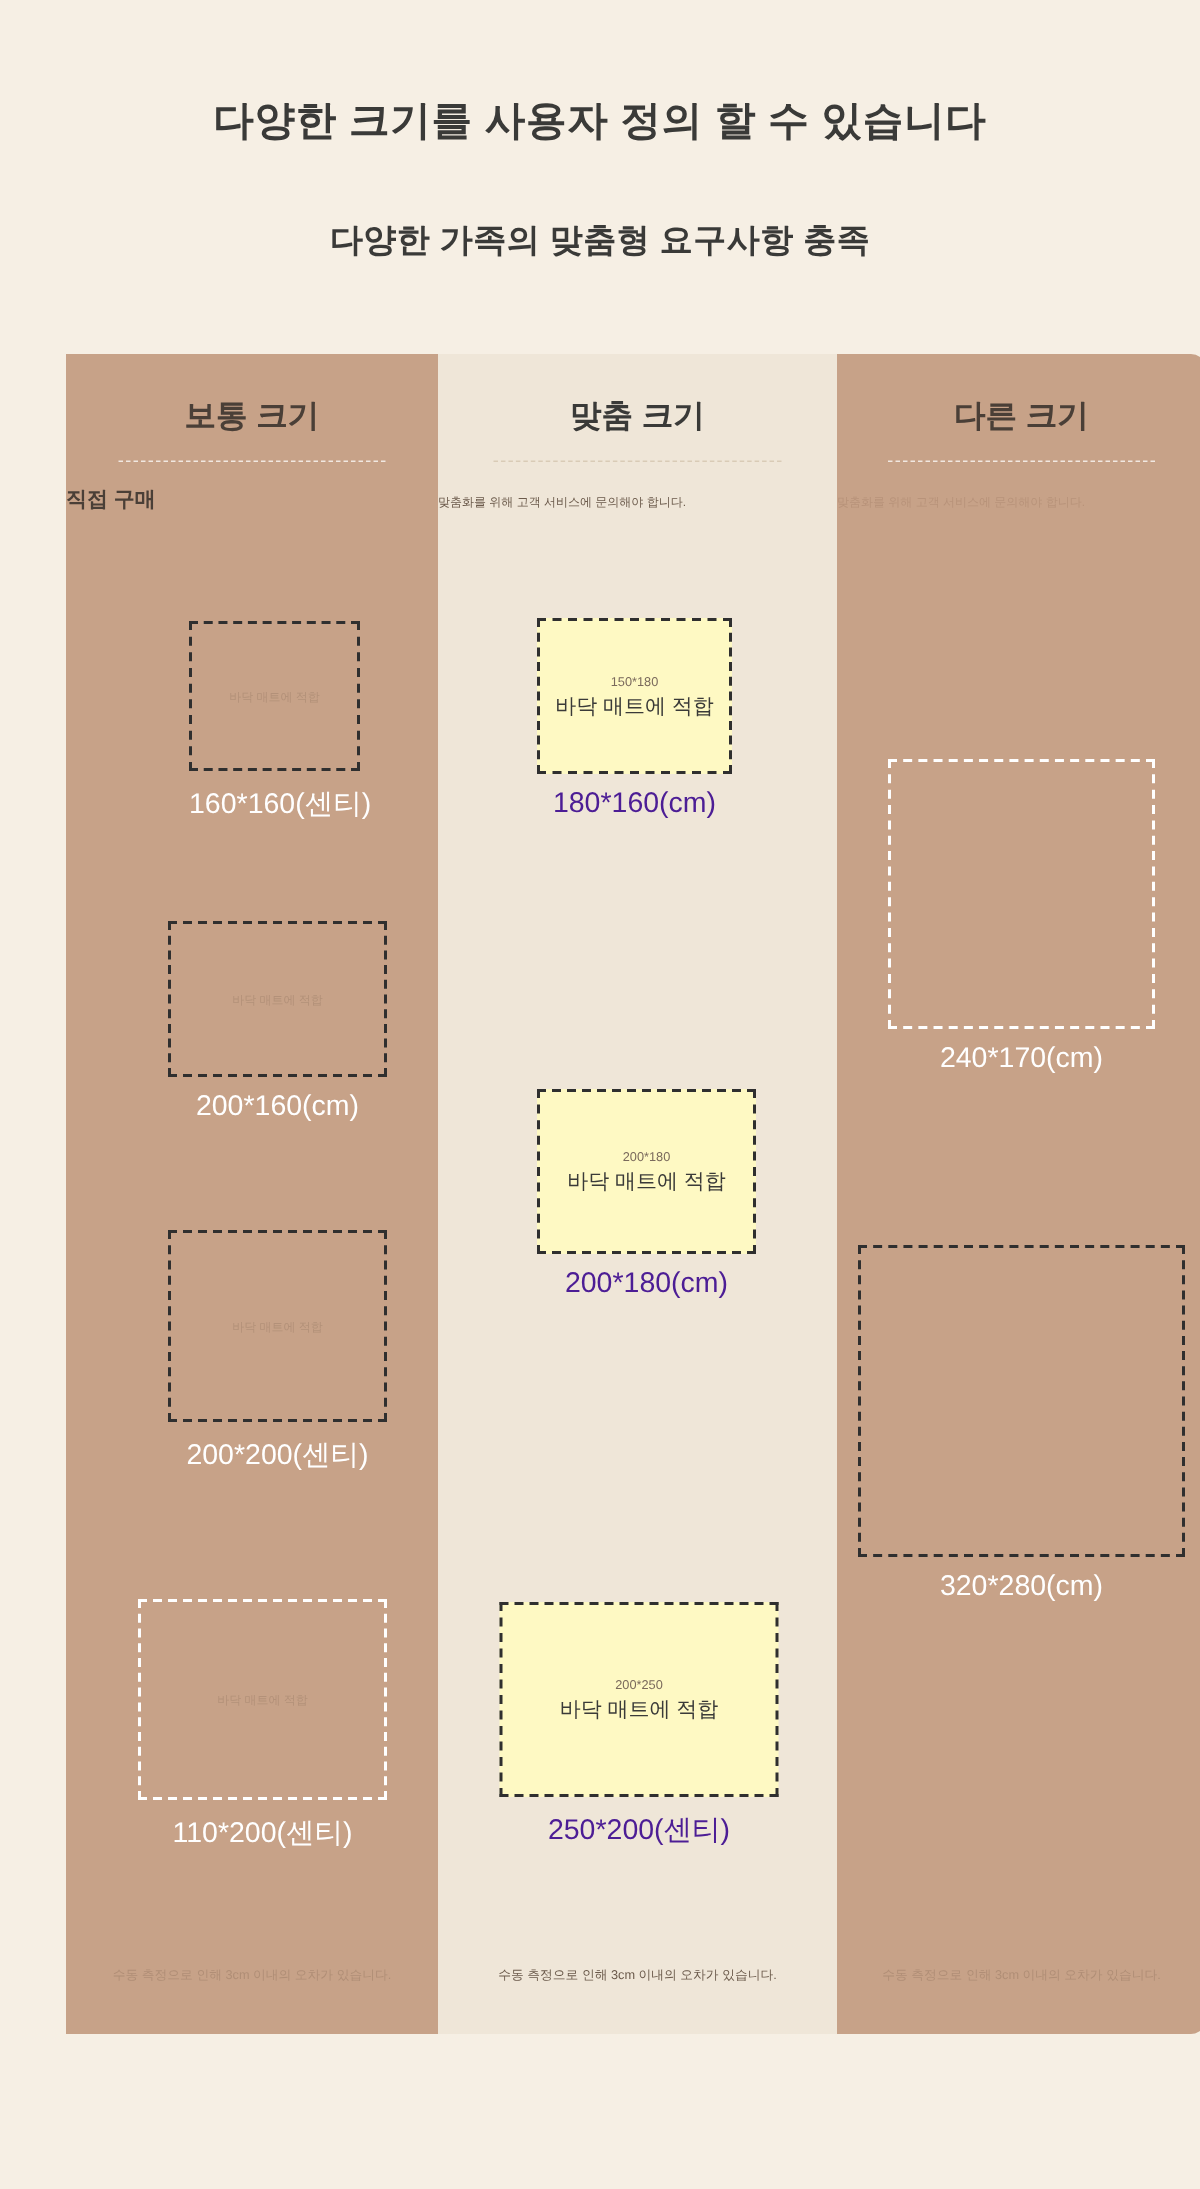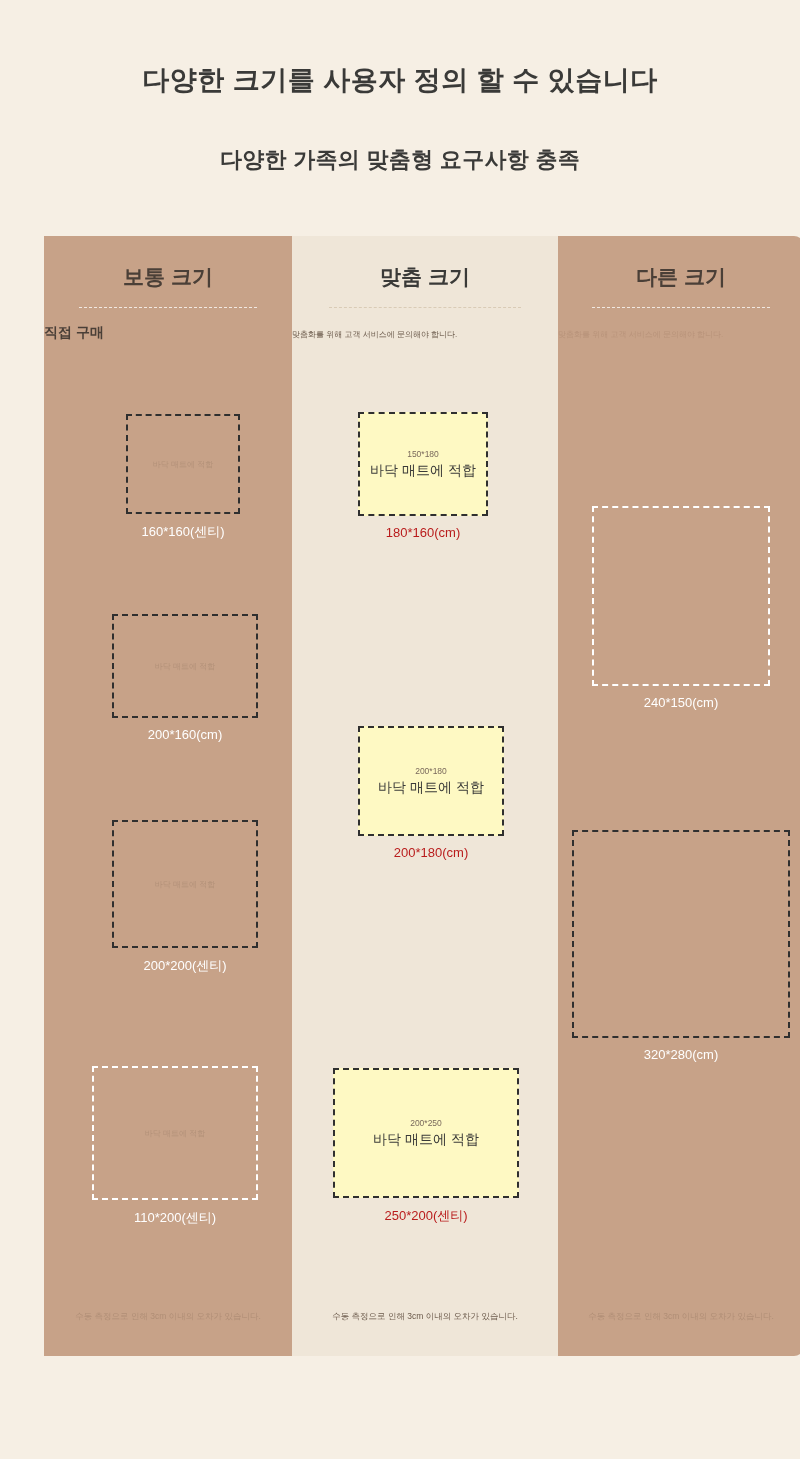--- a/index.html
+++ b/index.html
@@ -150,26 +150,26 @@
   .box-label {
     font-size: 14px;
     color: #3a3a38;
   }
   .box-label.faint {
     font-size: 8px;
     color: #b39179;
   }
   .caption {
     text-align: center;
-    font-size: 13px;
+    font-size: 19px;
     color: #ffffff;
     margin-top: 9px;
   }
   .caption.dark {
-    color: #b91c1c;
+    color: #4c1d95;
   }
 </style>
 </head>
 <body>
 
 <div class="page">
 
   <div class="headings">
     <div class="title-main">다양한 크기를 사용자 정의 할 수 있습니다</div>
     <div class="title-sub">다양한 가족의 맞춤형 요구사항 충족</div>
@@ -245,21 +245,21 @@
       <div class="footnote">수동 측정으로 인해 3cm 이내의 오차가 있습니다.</div>
     </div>
 
     <div class="col col-c">
       <div class="col-title">다른 크기</div>
       <div class="dash-sep"></div>
       <div class="col-note small">맞춤화를 위해 고객 서비스에 문의해야 합니다.</div>
 
       <div class="item" style="left:34px; top:270px;">
         <div class="box light" style="width:178px; height:180px;"></div>
-        <div class="caption">240*150(cm)</div>
+        <div class="caption">240*170(cm)</div>
       </div>
 
       <div class="item" style="left:14px; top:594px;">
         <div class="box" style="width:218px; height:208px;"></div>
         <div class="caption">320*280(cm)</div>
       </div>
 
       <div class="footnote">수동 측정으로 인해 3cm 이내의 오차가 있습니다.</div>
     </div>
 

